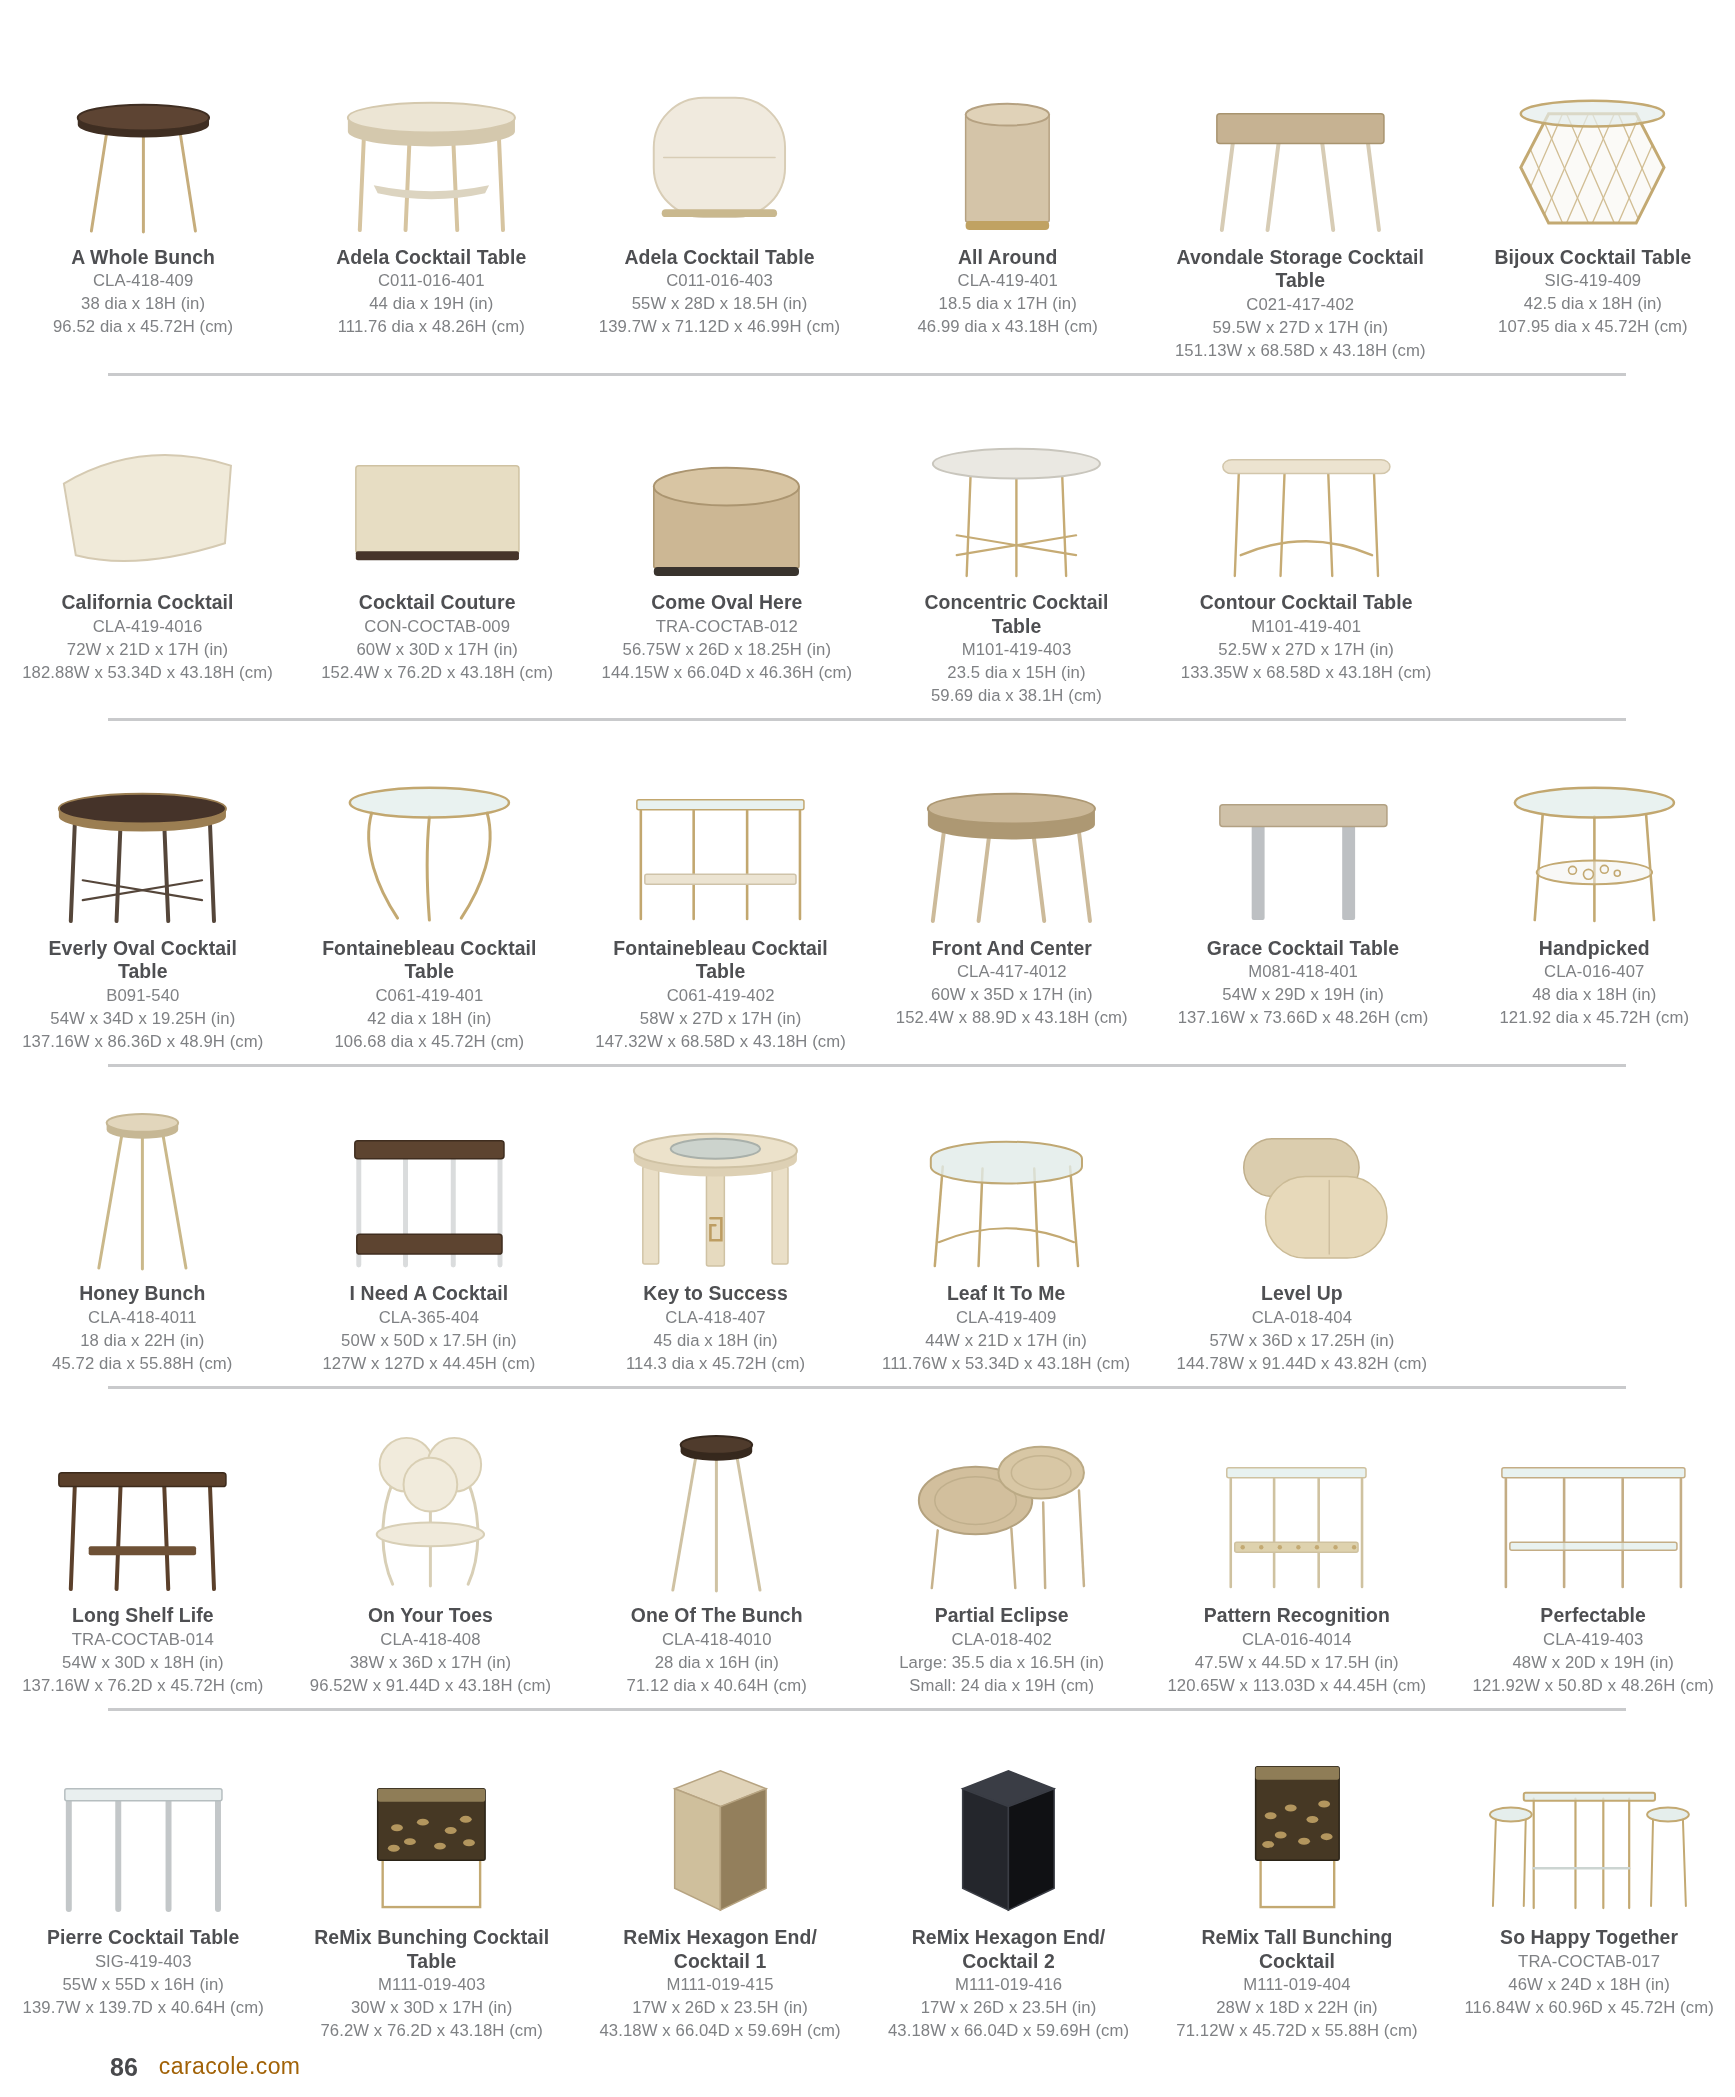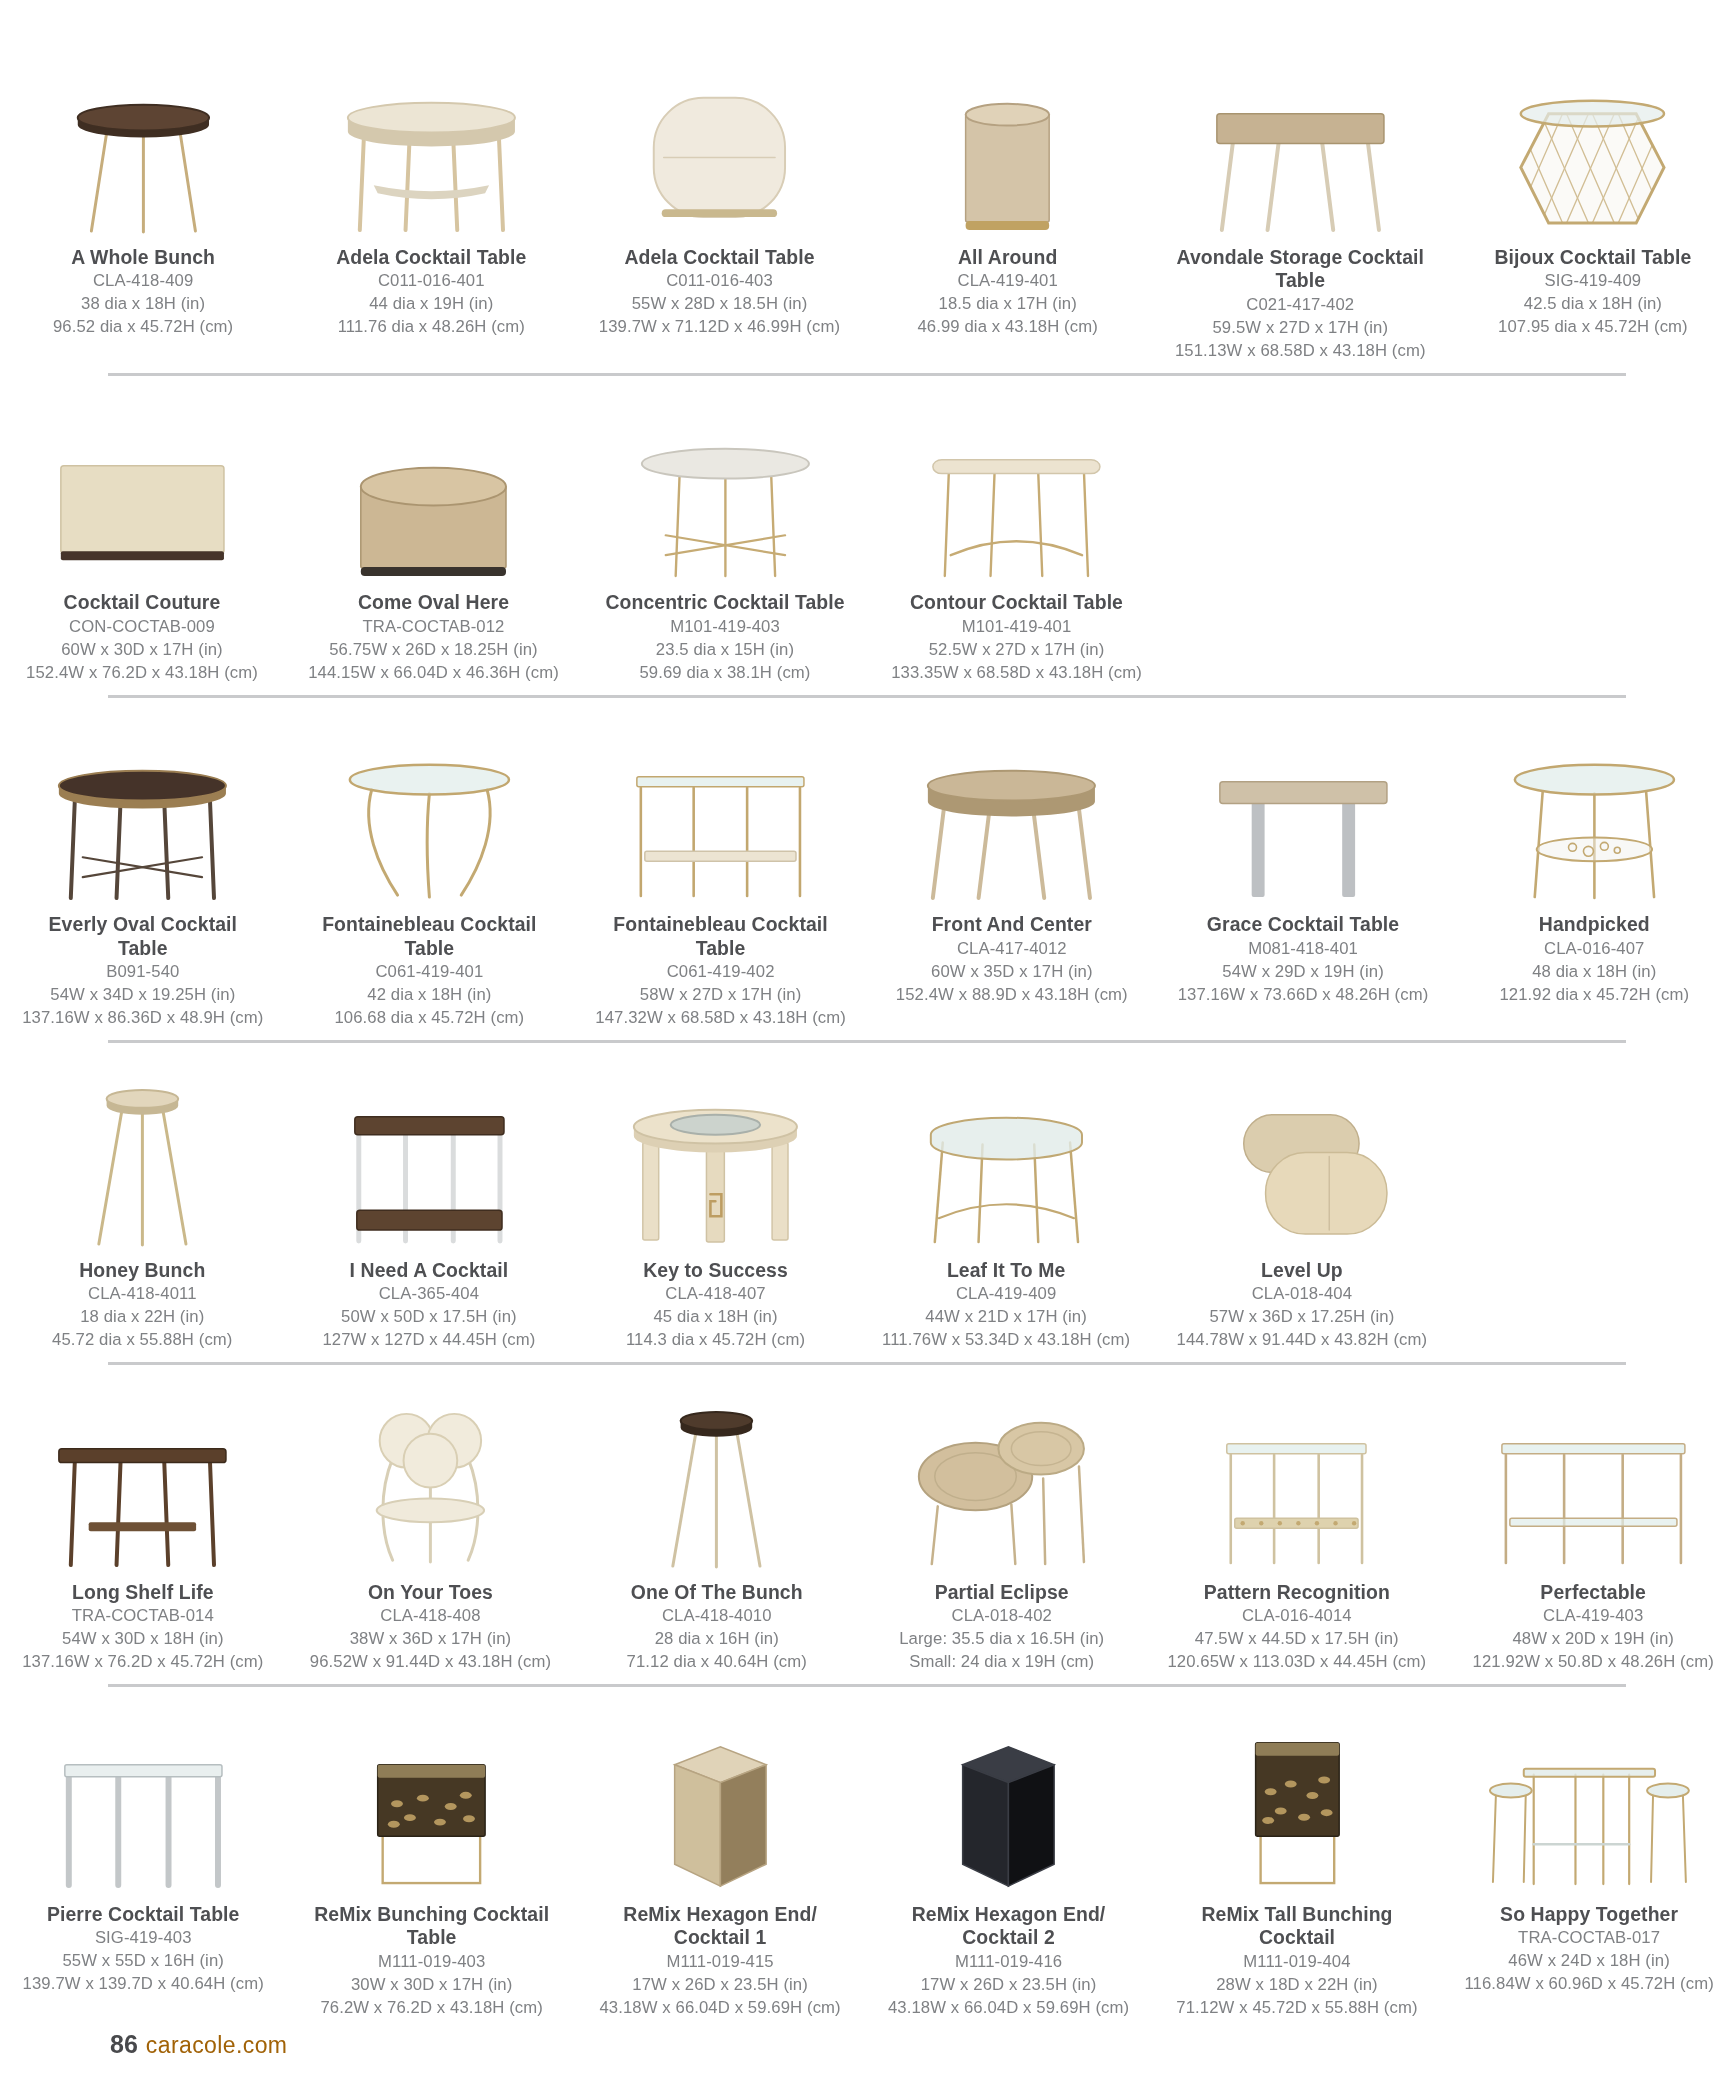--- a/index.html
+++ b/index.html
@@ -8,21 +8,21 @@
     font-family:"Liberation Sans", sans-serif;color:#4e4f52;
   }
   #catalog{padding:44px 18px 0 18px;}
   .row{display:grid;grid-template-columns:repeat(6,1fr);column-gap:7px;gap:38px;}
   .cell{text-align:center;padding:0 4.2px;}
   .img{height:196px;display:flex;align-items:flex-end;justify-content:center;margin-bottom:5.6px;}
   .img svg{height:184px;width:auto;}
   .pname{font-size:19.4px;font-weight:bold;color:var(--name-color,#4e4f52);line-height:23.6px;letter-spacing:0.1px;}
   .sku,.din,.dcm{font-size:16.7px;color:var(--detail-color,#7f8184);line-height:23px;letter-spacing:0.1px;white-space:nowrap;}
   .divider{height:2.8px;background:var(--divider-color,#c9cacc);margin:11px 92px 14px 90px;}
-  .footer{margin:11px 12px 0 110px;display:flex;align-items:flex-end;gap:8px;}
+  .footer{margin:11px 12px 0 110px;display:flex;align-items:flex-start;gap:21px;}
   .fnum{font-size:25px;font-weight:bold;color:#48494c;}
   .fsite{font-size:23px;color:#a16207;letter-spacing:0.4px;}
 </style>
 </head>
 <body>
 
 <div id="catalog">
     <div class="row">
       <div class="cell">
     <div class="img">
@@ -131,20 +131,31 @@
     <div class="sku">SIG-419-409</div>
     <div class="din">42.5 dia x 18H (in)</div>
     <div class="dcm">107.95 dia x 45.72H (cm)</div>
   </div>
     </div>
     <div class="divider"></div>
     <div class="row">
       <div class="cell">
     <div class="img">
           <svg xmlns="http://www.w3.org/2000/svg" viewBox="0 0 220 185">
+            <path d="M26,82 Q104,36 194,64 L188,142 Q100,170 38,154 Z" fill="#f0ead9" stroke="#d5cab2" stroke-width="2" stroke-linecap="round"></path>
+          </svg>
+        </div>
+    <div class="pname">California Cocktail</div>
+    <div class="sku">CLA-419-4016</div>
+    <div class="din">72W x 21D x 17H (in)</div>
+    <div class="dcm">182.88W x 53.34D x 43.18H (cm)</div>
+  </div>
+      <div class="cell">
+    <div class="img">
+          <svg xmlns="http://www.w3.org/2000/svg" viewBox="0 0 220 185">
             <rect x="28" y="64" width="164" height="88" rx="3" fill="#e7ddc3" stroke="#cfc2a2" stroke-width="1.5"></rect>
             <rect x="28" y="150" width="164" height="9" rx="2" fill="#46342a"></rect>
           </svg>
         </div>
     <div class="pname">Cocktail Couture</div>
     <div class="sku">CON-COCTAB-009</div>
     <div class="din">60W x 30D x 17H (in)</div>
     <div class="dcm">152.4W x 76.2D x 43.18H (cm)</div>
   </div>
       <div class="cell">

